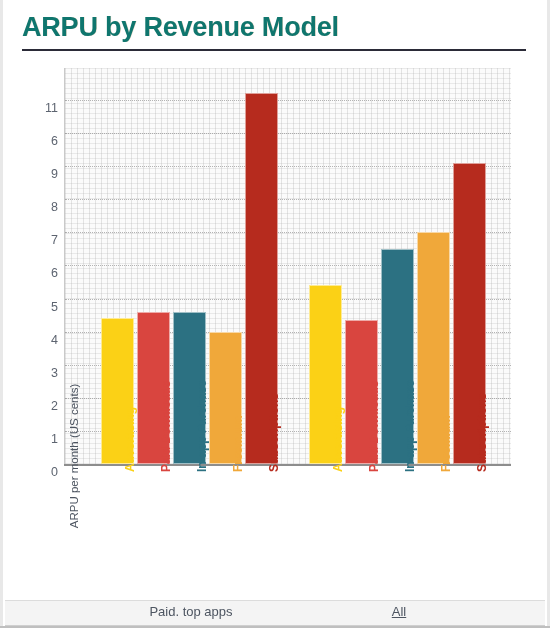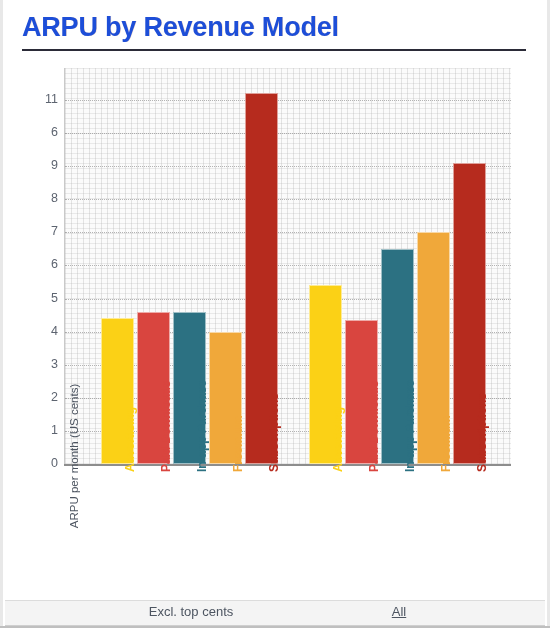--- a/index.html
+++ b/index.html
@@ -10,21 +10,21 @@
     overflow:hidden;
     position:relative;
   }
   
   .page-edge-left{position:absolute;left:0;top:0;width:3px;height:628px;background:#e8e8e8;}
   .page-edge-right{position:absolute;right:0;top:0;width:3px;height:628px;background:#e8e8e8;}
 
   
   .title-wrap{position:absolute;left:22px;top:8px;width:506px;}
   .chart-title{
-    font-size:27px;font-weight:bold;color:#1d4ed8;
+    font-size:27px;font-weight:bold;color:#0f766e;
     letter-spacing:-0.2px;line-height:38px;white-space:nowrap;
     text-shadow:0.5px 0 0 rgba(200,110,40,.28);
   }
   .title-rule{margin-top:3px;height:0;border-top:2px solid #2b2b38;width:504px;}
 
   
   .plot-frame{
     position:absolute;left:64px;top:68px;width:446px;height:397px;
     background:#fbfbfb;
     background-image:
@@ -36,21 +36,21 @@
     position:absolute;left:0;width:446px;height:0;
     border-top:1px dotted rgba(120,120,120,.55);
   }
   .axis-baseline{
     position:absolute;left:64px;top:464px;width:447px;height:2px;background:#8d8d8d;
   }
 
   
   .ytick{
     position:absolute;right:0;width:52px;text-align:right;
-    font-size:12.5px;color:#5d6470;transform:translateY(-8px);
+    font-size:12.5px;color:#5d6470;transform:translateY(-8px);margin-top:9px;
   }
   .yticks{position:absolute;left:0px;top:68px;width:58px;height:400px;}
   .ytitle{
     position:absolute;left:-56px;top:260px;width:180px;
     font-size:11.5px;color:#4d5561;text-align:center;
     transform:rotate(-90deg);transform-origin:center center;
     white-space:nowrap;
   }
   .ytitle-holder{position:absolute;left:40px;top:190px;width:24px;height:180px;}
 
@@ -161,16 +161,16 @@
     </div>
     <div class="catlabel" style="left: 438.5px; color: rgb(240, 168, 58);">Freemium</div>
     <div class="bar" style="left: 453px; width: 33px; top: 162.79px; height: 301.21px; background: rgb(182, 43, 30);">
       <div class="bar-outline"></div>
     </div>
     <div class="catlabel" style="left: 474.5px; color: rgb(182, 43, 30);">Subscriptions</div>
   </div>
 
 <div class="group-band"></div>
 <div id="group-labels">
-    <div class="group-label" style="left: 111px; width: 160px;">Excl. top cents</div>
+    <div class="group-label" style="left: 111px; width: 160px;">Paid. top apps</div>
     <div class="group-label" style="left: 319px; width: 160px; text-decoration: underline;">All</div>
   </div>
 <div class="bottom-rule"></div>
 
 </body></html>

